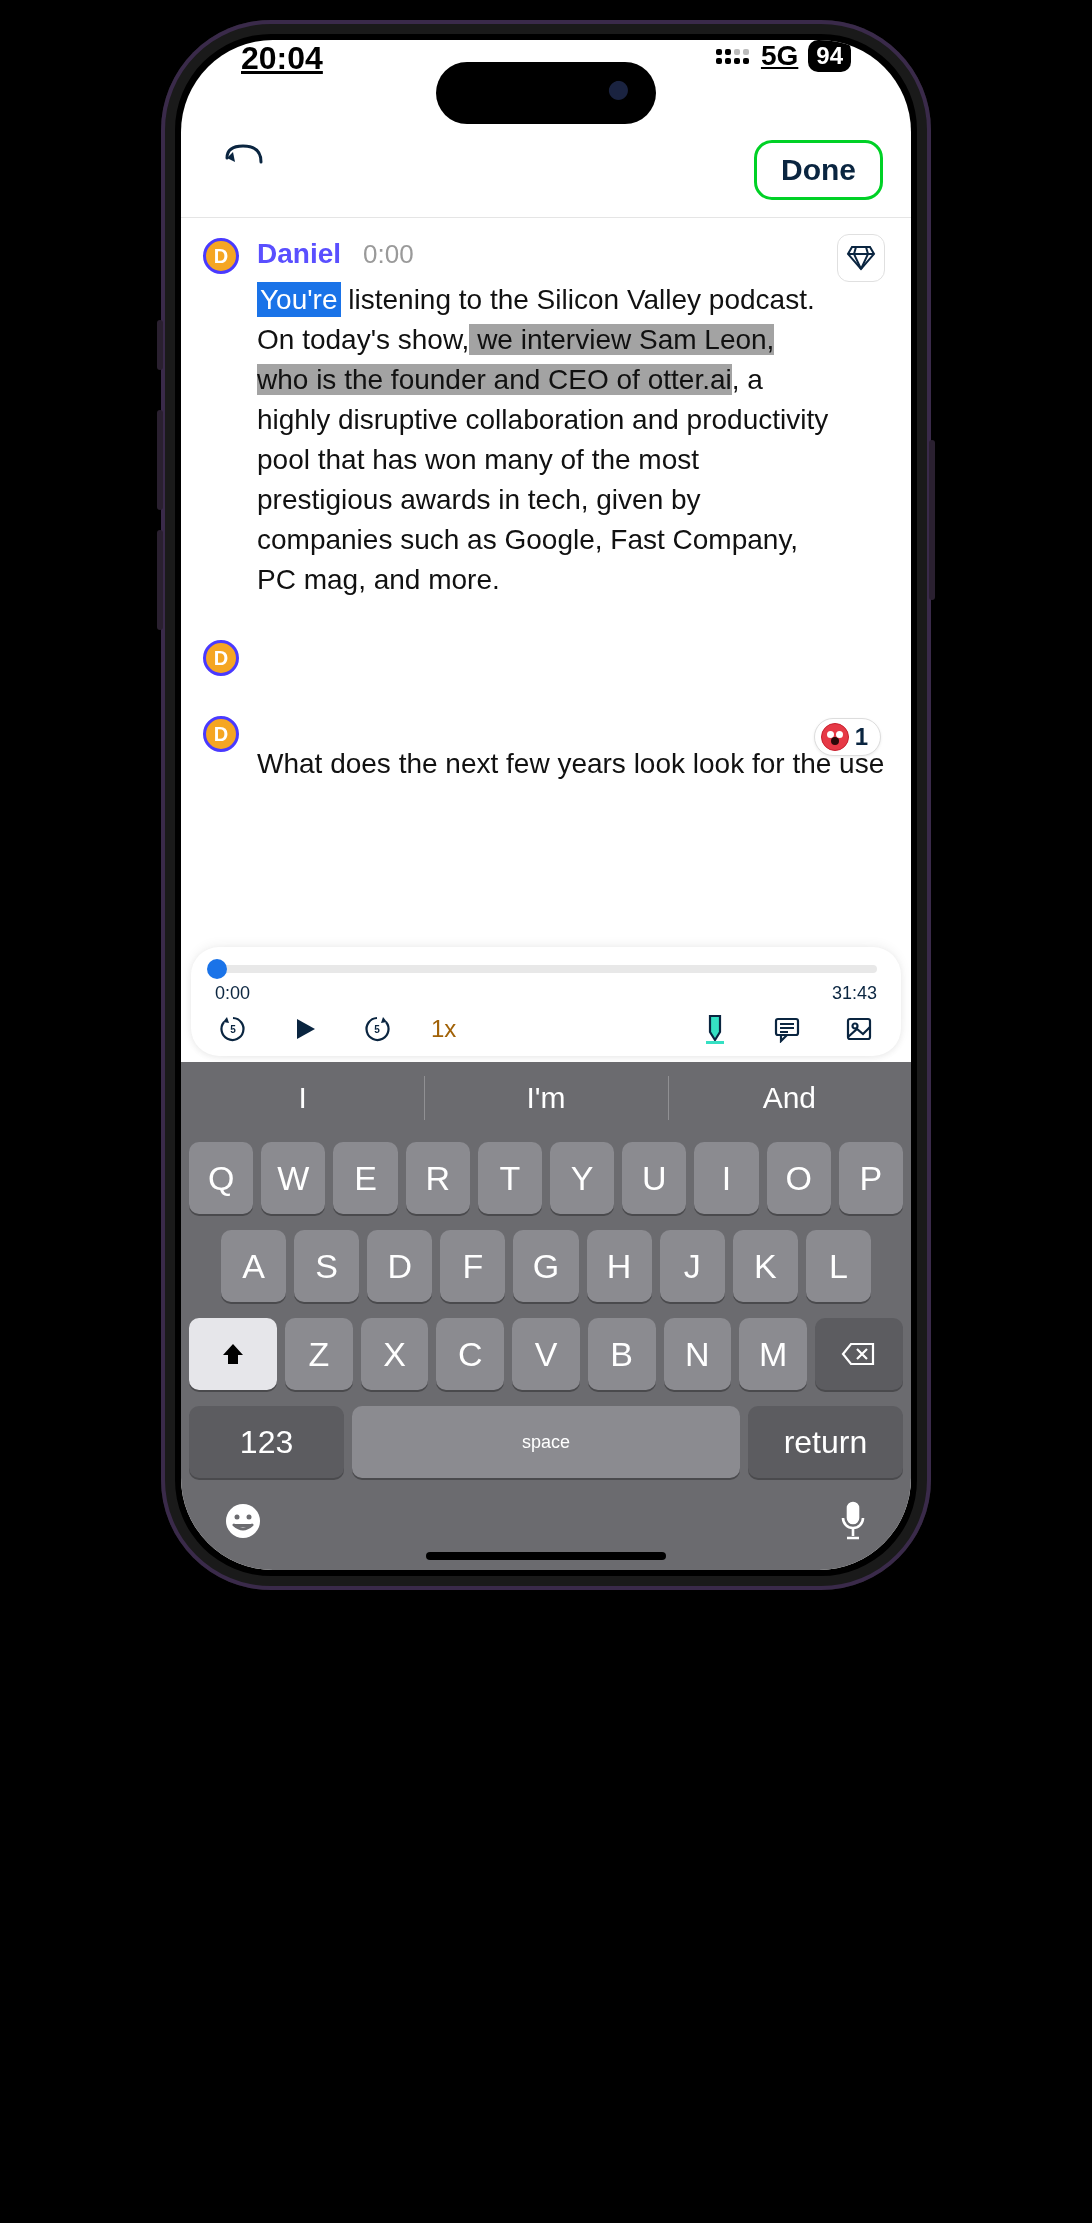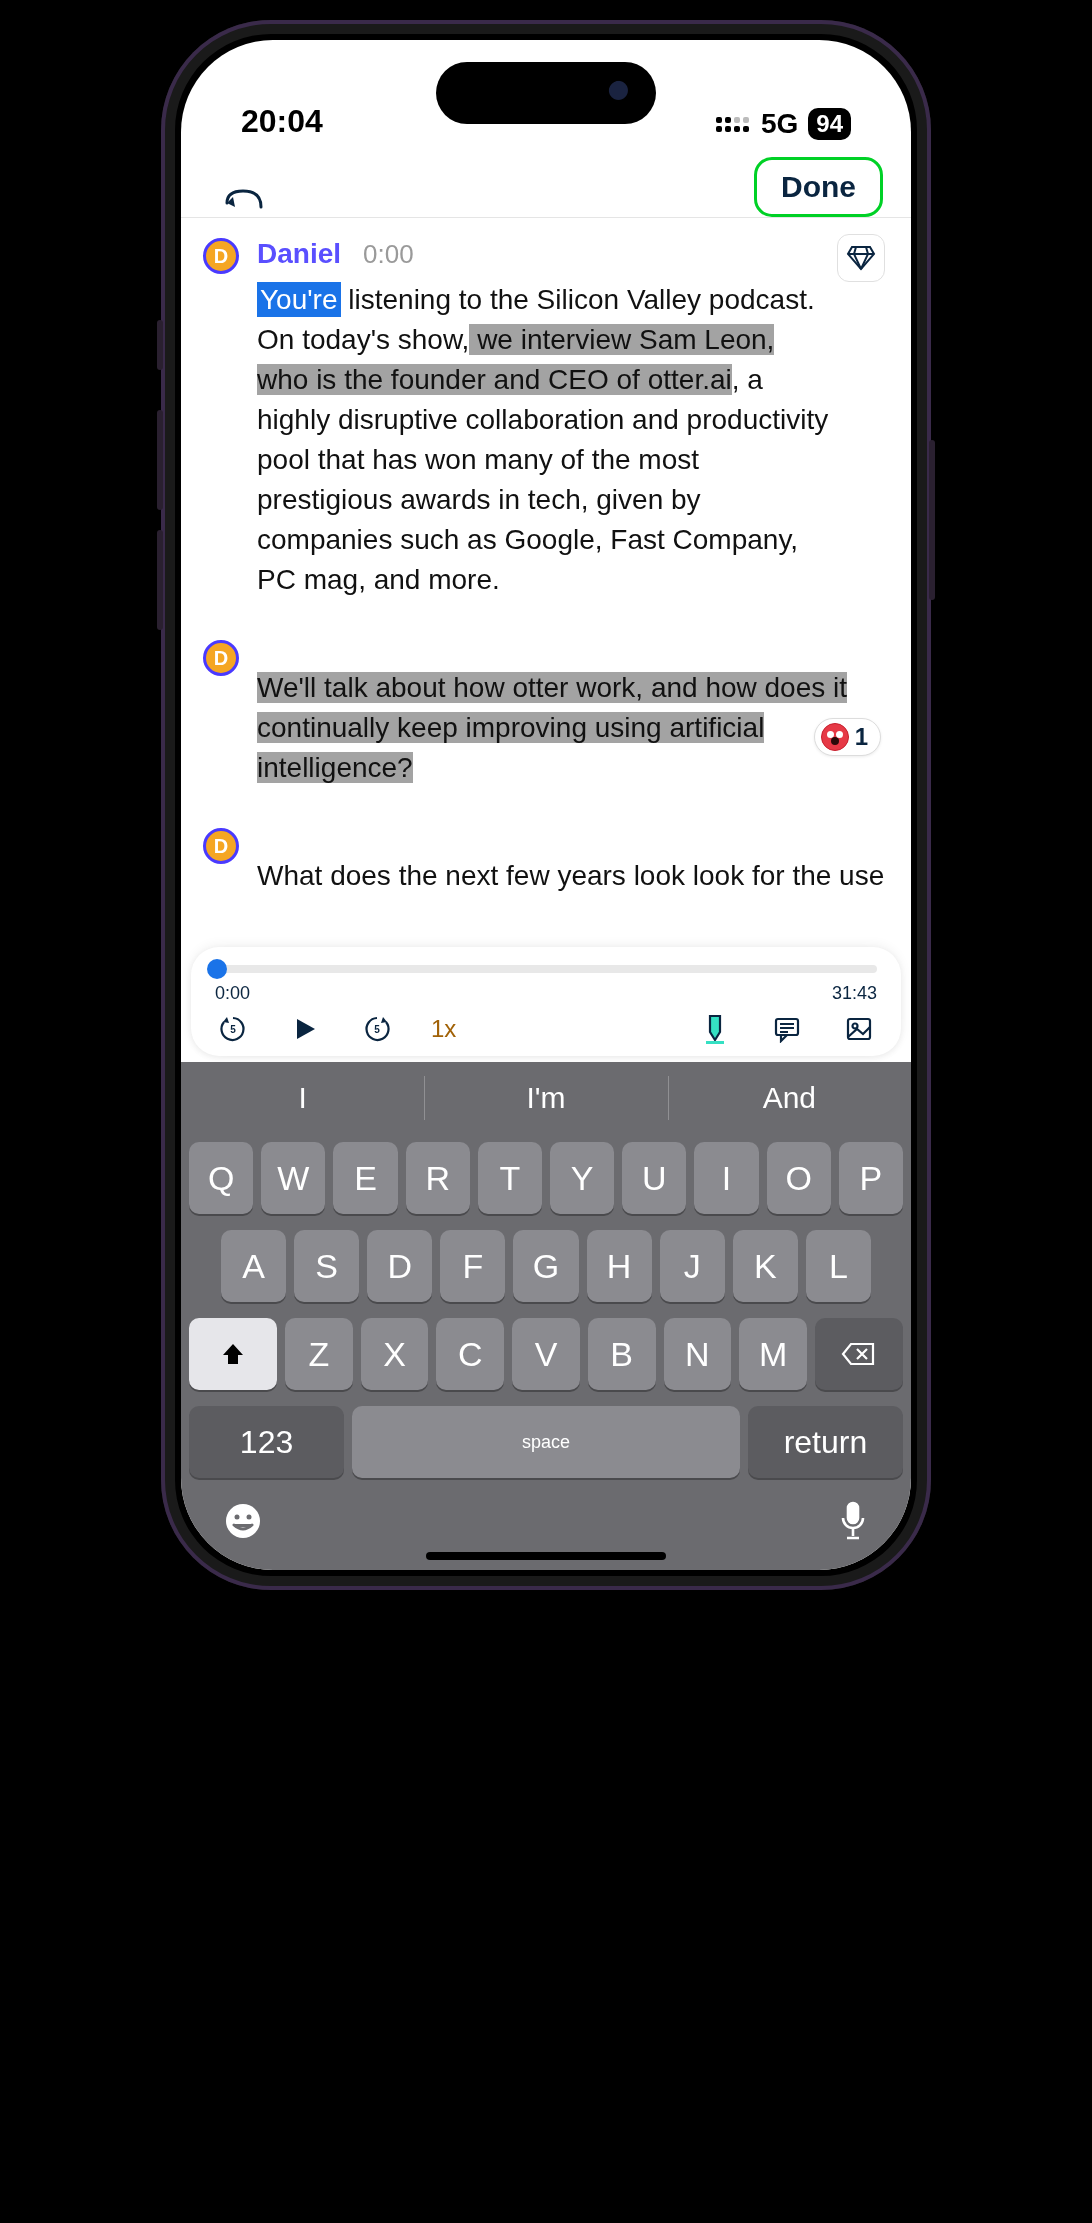--- a/index.html
+++ b/index.html
@@ -49,24 +49,25 @@
     top: 50%;
     transform: translateY(-50%);
     width: 26px;
     height: 26px;
     background: radial-gradient(circle at 40% 40%, #1a2340 0 9px, #000 10px);
     border-radius: 50%;
   }
   .status-bar {
     height: 100px;
     display: flex;
-    align-items: flex-end;
+    align-items: flex-start;
     justify-content: space-between;
     padding: 0 60px;
     flex-shrink: 0;
+    text-decoration: underline;
   }
   .status-time {
     font-size: 32px;
     font-weight: 700;
   }
   .status-right {
     display: flex;
     align-items: center;
     gap: 10px;
     font-size: 28px;
@@ -87,21 +88,21 @@
     border-radius: 10px;
     padding: 2px 8px;
     font-size: 24px;
     font-weight: 800;
     position: relative;
   }
   .nav-bar {
     height: 78px;
     border-bottom: 1px solid #e5e5e5;
     display: flex;
-    align-items: flex-end;
+    align-items: flex-start;
     justify-content: space-between;
     padding: 0 28px 0 42px;
     flex-shrink: 0;
   }
   .back-arrow {
     color: #0a2540;
   }
   .done-btn {
     border: 3px solid #00d126;
     border-radius: 18px;
@@ -356,21 +357,20 @@
             <span class="timestamp">0:00</span>
           </div>
           <div class="transcript-text"><span class="sel">You're</span><span> listening to the Silicon Valley podcast. On today's show,</span><span class="hl"> we interview Sam Leon, who is the founder and CEO of otter.ai</span><span>, a highly disruptive collaboration and productivity pool that has won many of the most prestigious awards in tech, given by companies such as Google, Fast Company, PC mag, and more.</span></div>
         </div>
       </div>
 
       <div class="block">
         <div class="avatar">D</div>
         <div class="block-body">
           <div style="height:28px"></div>
-          <div class="transcript-text"><span class="hl">We'll talk about how otter work, and how does it continually keep improving using artificial intelligence?</span></div>
         </div>
       </div>
 
       <div class="reaction-bubble">
         <div class="emoji-shocked">
             <div class="emoji-shocked-mouth"></div>
           </div>
         <span>1</span>
       </div>
 

